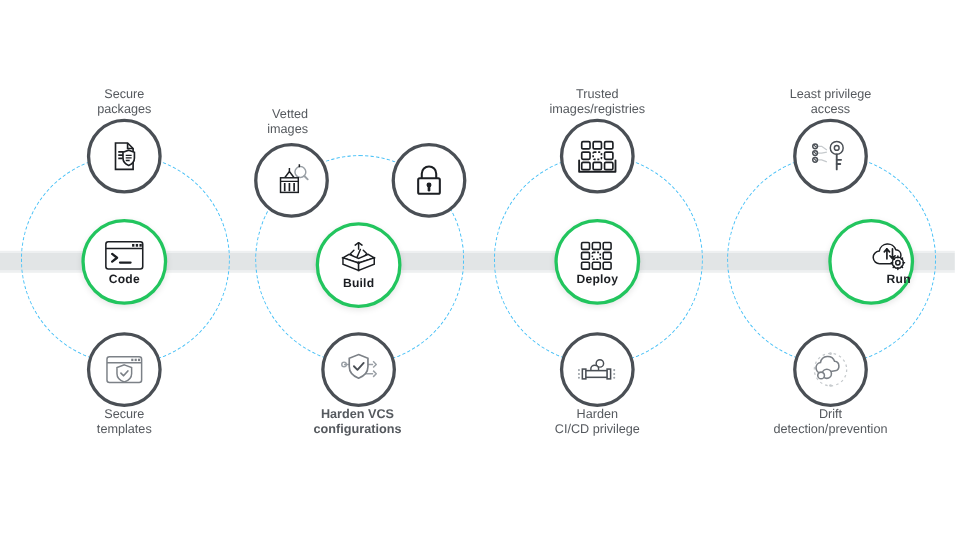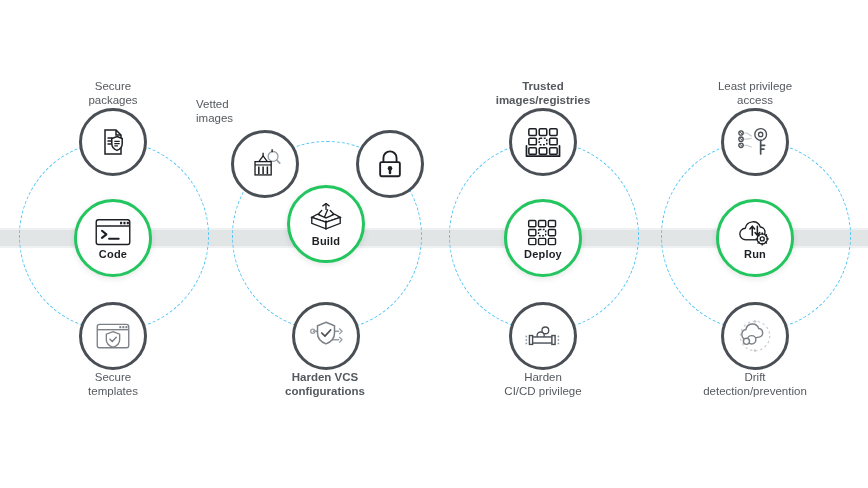--- a/index.html
+++ b/index.html
@@ -120,21 +120,21 @@
         <rect x="33.8" y="6" width="2.2" height="2.4" fill="#7c8187" stroke="none"></rect>
         <path d="M20 12.2l7.4 2.8v6.1c0 4.2-3.4 7-7.4 8.4-4-1.4-7.4-4.2-7.4-8.4V15z" fill="#fff"></path>
         <path d="M16.6 20.6l2.6 2.6 4.4-4.8" stroke-width="1.7" stroke-linecap="round" stroke-linejoin="round"></path>
       </svg>
     </span>
   </div>
 
   <div class="cap" style="left:53px;top:370px;width:120px;">Secure
 templates</div>
 
-  <div class="cap" style="left:196px;top:97px;width:84px;text-align:left;">Vetted
+  <div class="cap" style="left:196px;top:97px;width:84px;text-align:right;">Vetted
 images</div>
 
   <div class="node node-sat" style="left:231px;top:130px;">
     <span class="ico">
       <svg width="38" height="38" viewBox="0 0 40 40" fill="none" stroke="#1c1f23" stroke-width="1.4">
         <circle cx="28.5" cy="12" r="5.2" stroke="#9aa0a6"></circle>
         <path d="M32.3 15.8l3.2 3.2" stroke="#9aa0a6" stroke-width="1.8" stroke-linecap="round"></path>
         <path d="M27.5 7.5v-3" stroke="#1c1f23"></path>
         <path d="M13.5 17.5l4.5-6 4.5 6" stroke-linejoin="round"></path>
         <path d="M18 11.5V8.2"></path>
@@ -150,21 +150,21 @@
     <span class="ico">
       <svg width="30" height="34" viewBox="0 0 32 36" fill="none" stroke="#1c1f23" stroke-width="2">
         <path d="M9 16v-4.5a7 7 0 0 1 14 0V16"></path>
         <rect x="5.5" y="16" width="21" height="15" rx="1.5" fill="#fff"></rect>
         <circle cx="16" cy="22.5" r="2.4" fill="#1c1f23" stroke="none"></circle>
         <path d="M16 23.5v4" stroke-width="2.6" stroke-linecap="round"></path>
       </svg>
     </span>
   </div>
 
-  <div class="node node-main" style="left:287px;top:185px;">
+  <div class="node node-main" style="left:287px;top:202px;">
     <span class="ico">
       <svg width="40" height="32" viewBox="0 0 44 36" fill="none" stroke="#1c1f23" stroke-width="1.5">
         <path d="M18.5 3.2l3.5-2.6 3.5 2.6" stroke-linecap="round" stroke-linejoin="round"></path>
         <path d="M22 .8v6.5" stroke-linecap="round"></path>
         <path d="M17.2 8.5l-3.6 3.6 3.6 3.6" stroke-linecap="round" stroke-linejoin="round"></path>
         <path d="M26.8 8.5l3.6 3.6-3.6 3.6" stroke-linecap="round" stroke-linejoin="round"></path>
         <path d="M23.8 7.6l-3.6 8.4" stroke-linecap="round"></path>
         <path d="M22 21.5L6 16.2l6.2-3.6L22 16.8l9.8-4.2 6.2 3.6z" fill="#fff"></path>
         <path d="M6 16.2v6.6L22 29v-7.5z" fill="#fff"></path>
         <path d="M38 16.2v6.6L22 29v-7.5z" fill="#fff"></path>
@@ -183,21 +183,21 @@
         <path d="M33 19l3 3-3 3" stroke-linejoin="round"></path>
         <path d="M19 3.5l9 3.6v8c0 5.6-4.2 9.4-9 11.2-4.8-1.8-9-5.6-9-11.2v-8z" fill="#fff" stroke="#7c8187" stroke-width="1.6"></path>
         <path d="M14.5 14.8l3.4 3.4 6-6.6" stroke="#4a4f55" stroke-width="1.8" stroke-linecap="round" stroke-linejoin="round"></path>
       </svg>
     </span>
   </div>
 
   <div class="cap" style="left:258px;top:370px;width:134px;font-weight:bold;">Harden VCS
 configurations</div>
 
-  <div class="cap" style="left:473px;top:79px;width:140px;font-weight:bold;">Trusted
+  <div class="cap" style="left:473px;top:79px;width:140px;">Trusted
 images/registries</div>
 
   <div class="node node-sat" style="left:509px;top:108px;">
     <span class="ico">
       <svg width="36" height="34" viewBox="0 0 38 36" fill="none" stroke="#1c1f23" stroke-width="1.6">
         <rect x="4" y="4" width="8" height="7" rx="1.2"></rect>
         <rect x="15" y="4" width="8" height="7" rx="1.2"></rect>
         <rect x="26" y="4" width="8" height="7" rx="1.2"></rect>
         <rect x="4" y="14" width="8" height="7" rx="1.2"></rect>
         <rect x="15" y="14" width="8" height="7" rx="1.2" stroke-dasharray="2 1.6"></rect>
@@ -260,21 +260,21 @@
         <path d="M25 21.5h4.2M25 25.5h3.4" stroke-width="1.8" stroke-linecap="round"></path>
         <path d="M4.5 8.5h6l5 3.5M4.5 15h6l5 -1M4.5 21.5h6l5 2" stroke="#c6cacd" stroke-width="1.2"></path>
         <circle cx="4.2" cy="8.5" r="2.3" stroke="#4a4f55"></circle>
         <circle cx="4.2" cy="15" r="2.3" stroke="#4a4f55"></circle>
         <circle cx="4.2" cy="21.5" r="2.3" stroke="#4a4f55"></circle>
         <path d="M3 7.4l2.4 2.2M3 13.9l2.4 2.2M3 20.4l2.4 2.2" stroke-width="1"></path>
       </svg>
     </span>
   </div>
 
-  <div class="node node-main" style="left:716px;top:199px;">
+  <div class="node node-main" style="left:753px;top:199px;align-items:flex-end;">
     <span class="ico">
       <svg width="38" height="30" viewBox="0 0 42 32" fill="none" stroke="#1c1f23" stroke-width="1.5">
         <path d="M11 23.5a6.4 6.4 0 0 1-.7-12.8 8.6 8.6 0 0 1 16.6-1.3 5.6 5.6 0 0 1 5.2 5.6 5.6 5.6 0 0 1-1.8 4.1" fill="#fff"></path>
         <path d="M11 23.5h12.5" fill="none"></path>
         <path d="M18 18.5V8.5M18 8.5l-2.6 3M18 8.5l2.6 3" stroke-width="1.7" stroke-linecap="round" stroke-linejoin="round"></path>
         <path d="M23.6 8.5v10M23.6 18.5l-2.6-3M23.6 18.5l2.6-3" stroke-width="1.7" stroke-linecap="round" stroke-linejoin="round"></path>
         <circle cx="29" cy="22.5" r="5.6" fill="#fff"></circle>
         <circle cx="29" cy="22.5" r="2.2"></circle>
         <path d="M29 15.8v1.6M29 27.6v1.6M22.3 22.5h1.6M34.1 22.5h1.6M24.3 17.8l1.2 1.2M32.5 26l1.2 1.2M33.7 17.8l-1.2 1.2M25.5 26l-1.2 1.2" stroke-width="1.5" stroke-linecap="round"></path>
       </svg>

